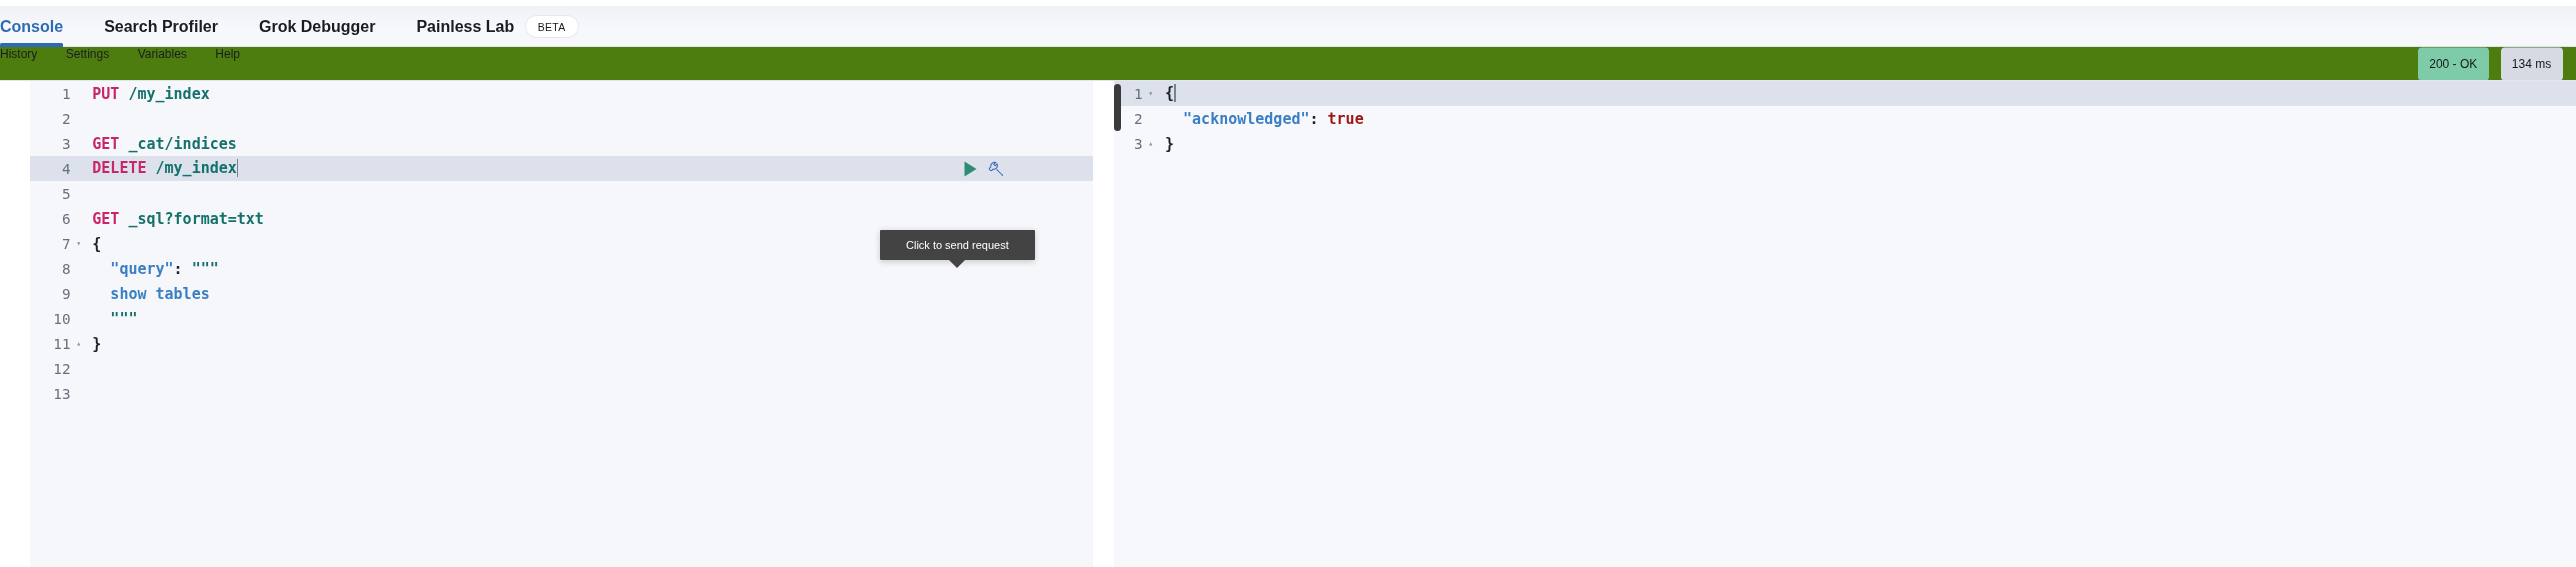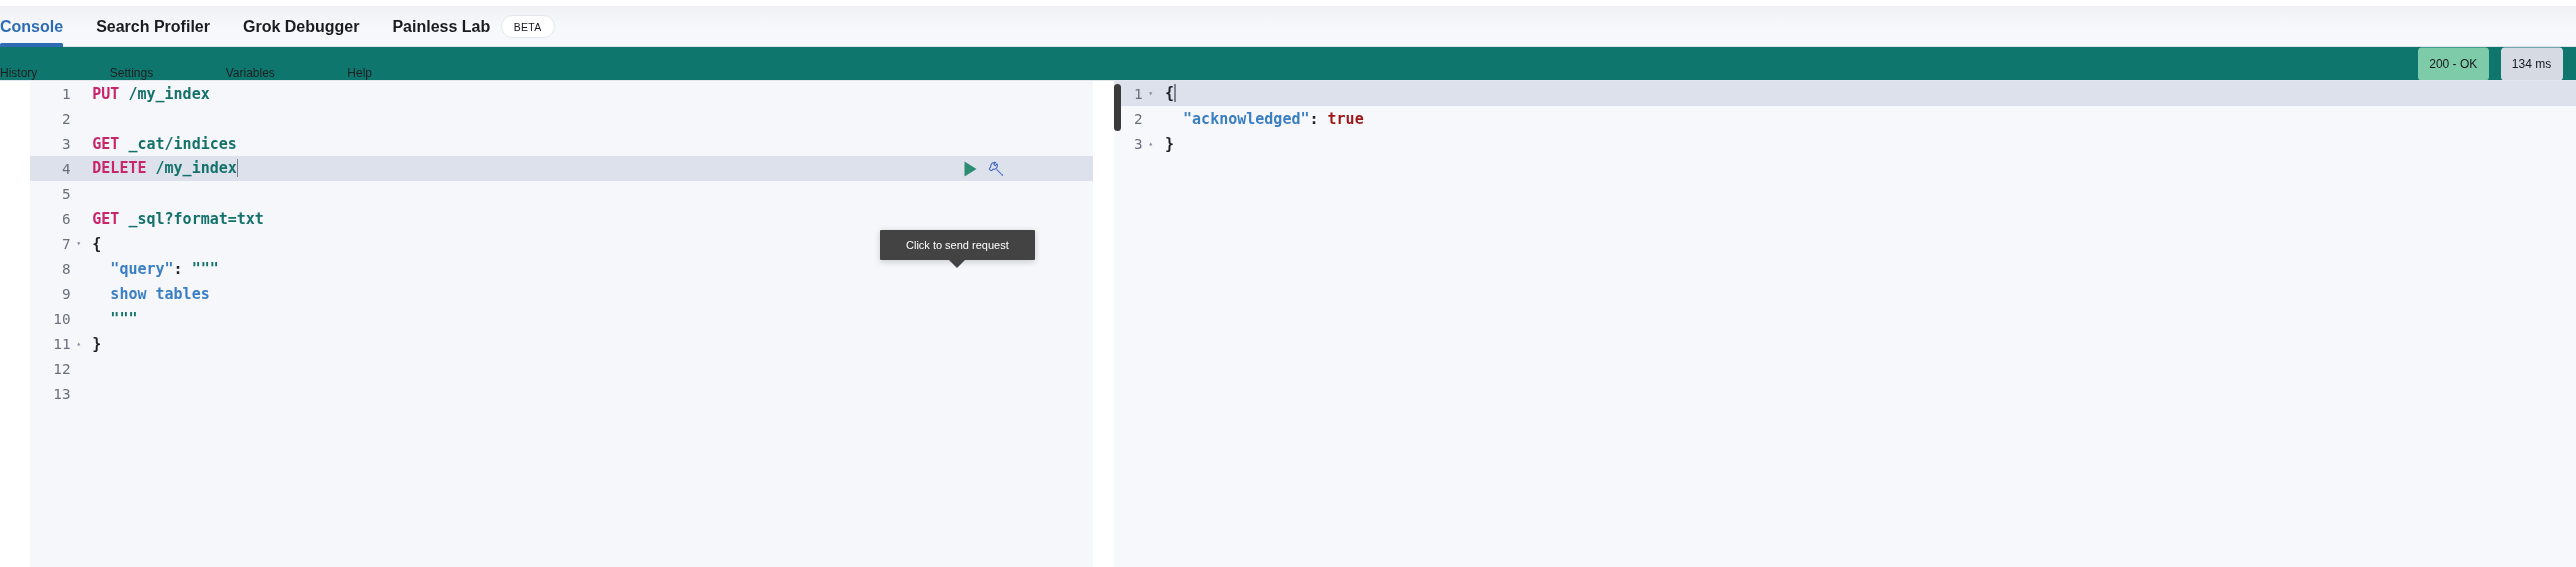--- a/index.html
+++ b/index.html
@@ -32,20 +32,21 @@
 
   
   .tabbar {
     position: relative;
     height: 41px;
     flex: 0 0 auto;
     display: flex;
     align-items: flex-end;
     padding: 0 4px 0 0;
     background: linear-gradient(to bottom, #EFF1F5 0%, #F7F8FC 55%, #F7F8FC 100%);
+    gap: 8px;
   }
   .tabbar::after {
     content: "";
     position: absolute;
     left: 0; right: 0; bottom: 0;
     height: 1.5px;
     background: #DDE2EB;
   }
 
   .tab {
@@ -89,36 +90,35 @@
     letter-spacing: 0.3px;
     color: #16181C;
   }
 
   
   .submenu {
     position: relative;
     height: 33px;
     flex: 0 0 auto;
     display: flex;
-    align-items: flex-end;
-    background: #0f766e;
+    align-items: flex-start;
+    background: #4d7c0f;
   }
   .submenu-left {
     display: flex;
     align-items: center;
     gap: 0;
   }
   .menu-item {
     font-size: 12px;
     color: #1B1D22;
     padding: 0 0 0 0;
     margin-right: 28.5px;
     cursor: pointer;
     white-space: nowrap;
-    margin-left: 44px;
   }
   .menu-item:first-child { margin-left: 0; }
 
   .submenu-right {
     position: absolute;
     right: 13.5px;
     top: 50%;
     transform: translateY(-50%);
     display: flex;
     align-items: center;

